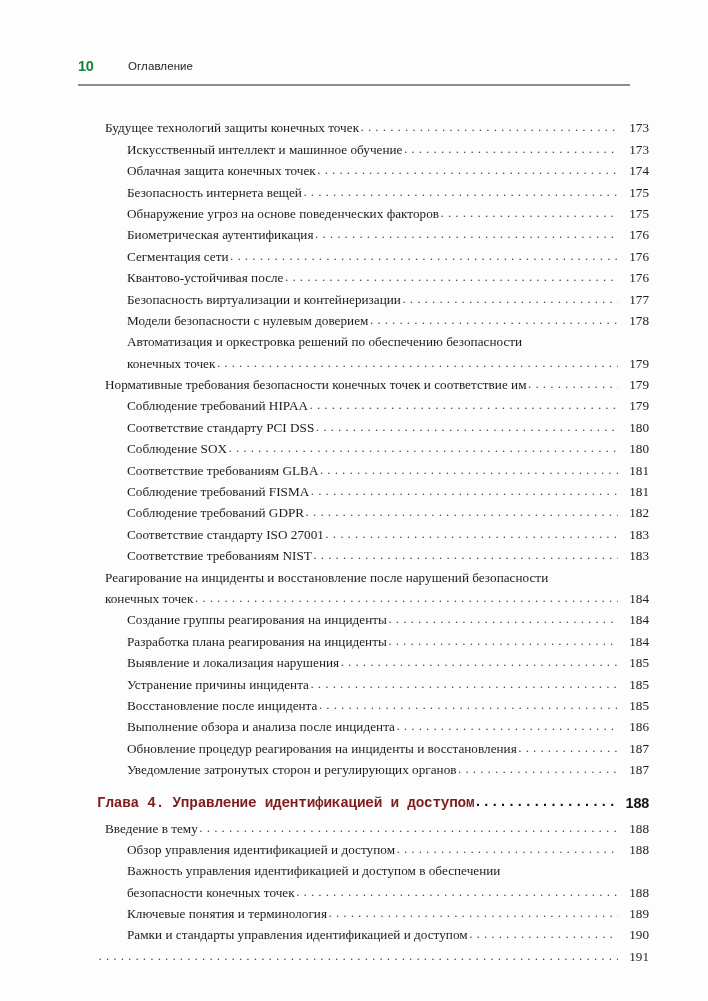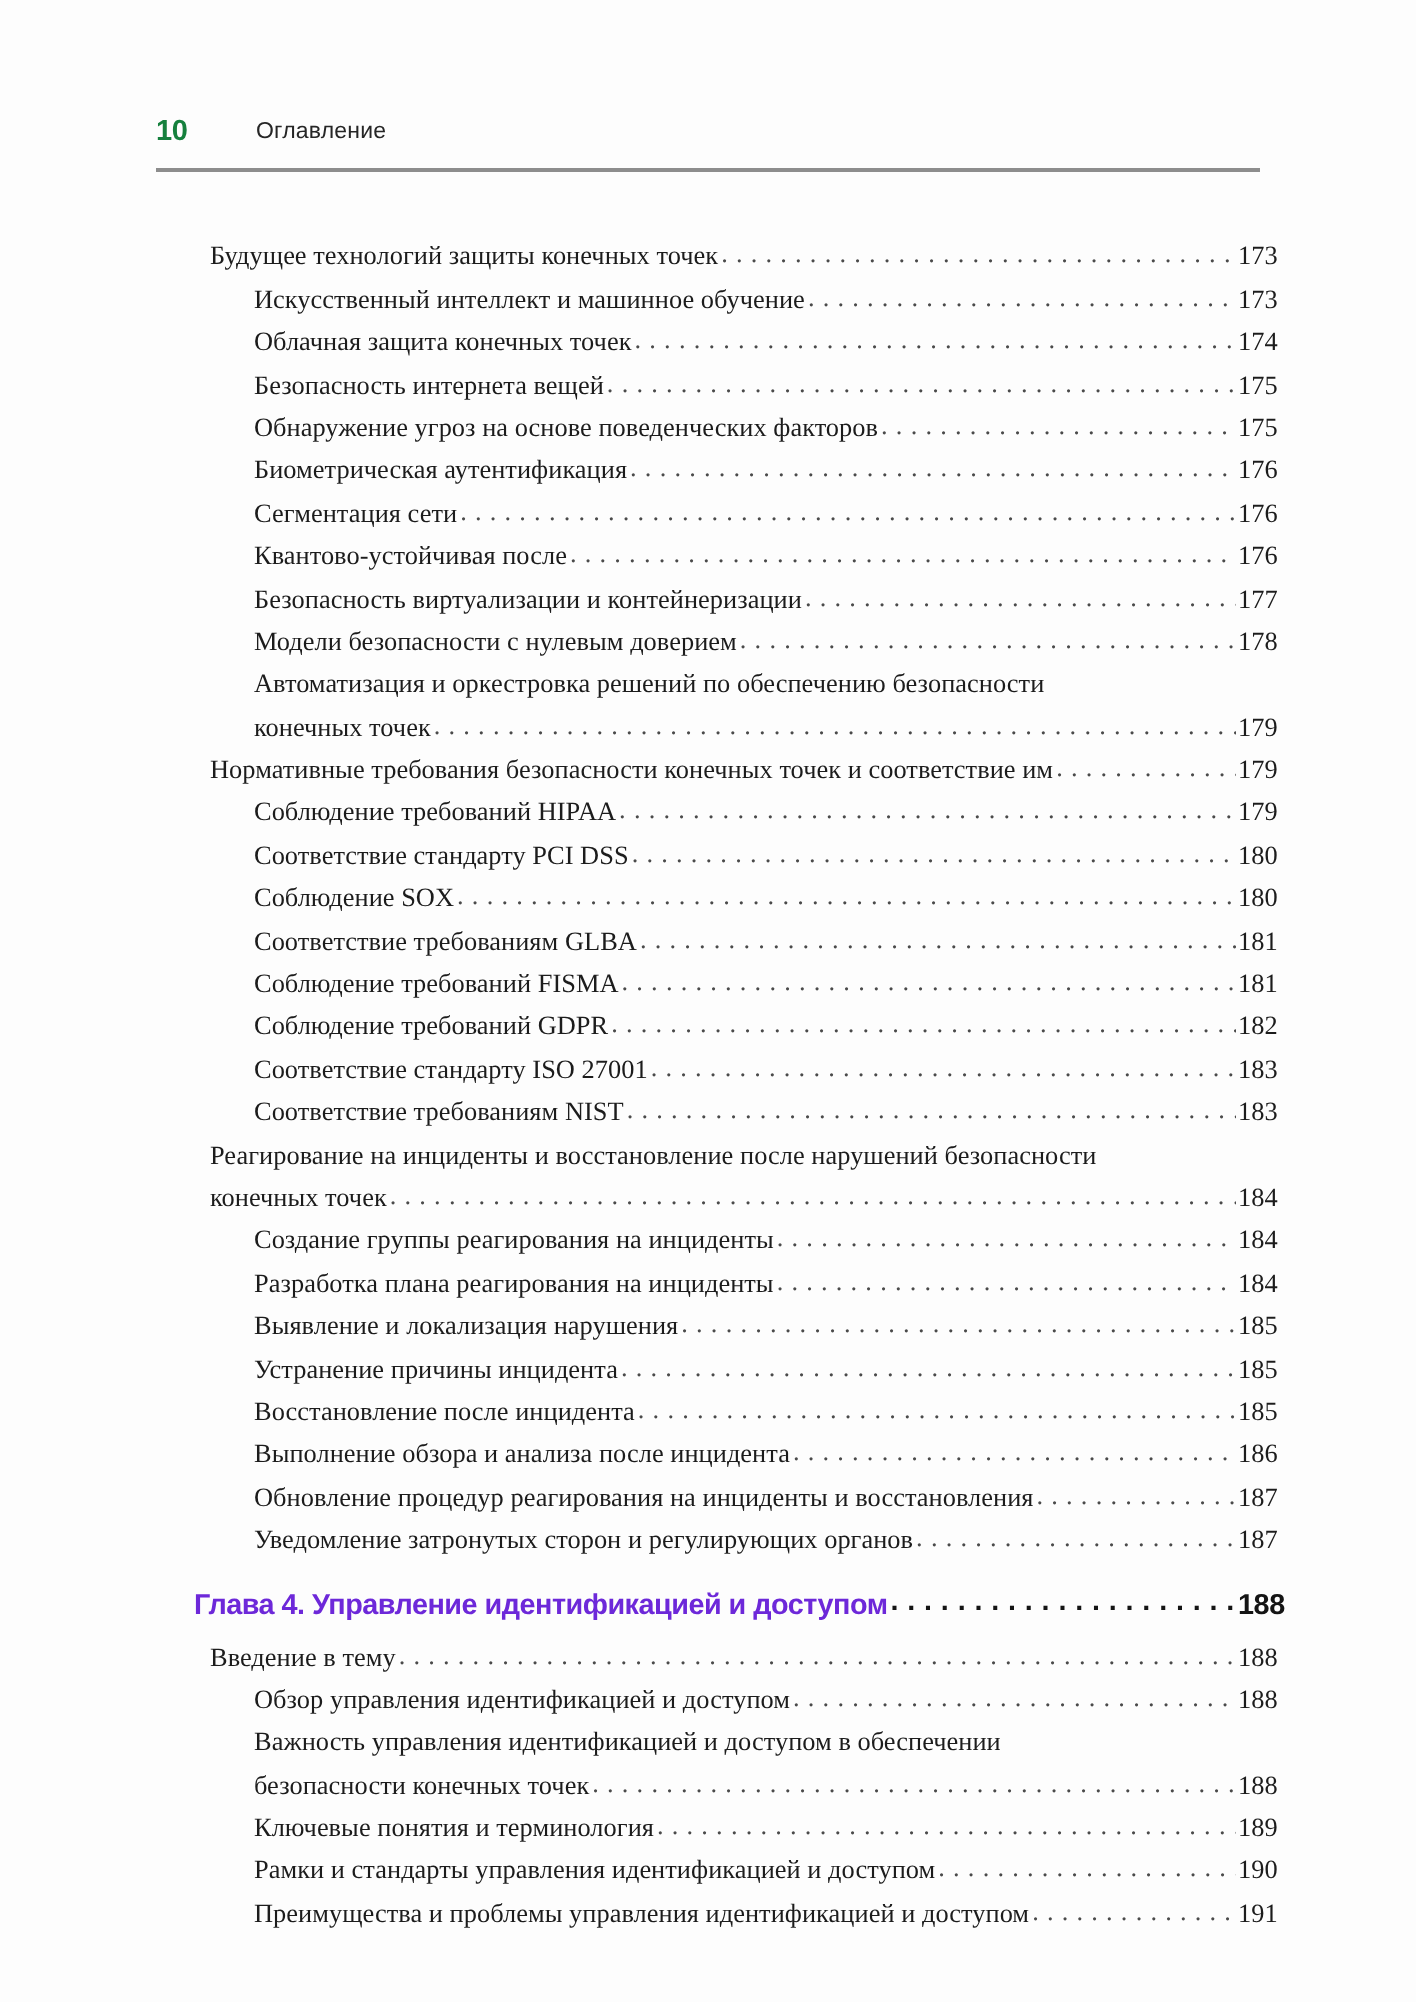--- a/index.html
+++ b/index.html
@@ -88,21 +88,21 @@
     white-space: nowrap;
     font-size: 13.2px;
     line-height: 15px;
     color: #4a4a4a;
     margin: 0 1.5px 1px 1.5px;
     letter-spacing: 0.4px;
   }
   .row .pageno {
     flex: 0 0 auto;
     width: 30px;
-    text-align: left;
+    text-align: right;
     font-size: 13.2px;
     line-height: 15px;
     letter-spacing: 0.02px;
   }
 
   
   .lvl1 .label { margin-left: 8px; }
   .lvl2 .label { margin-left: 30px; }
   .cont .label { margin-left: 8px; }
   .cont2 .label { margin-left: 30px; }
@@ -112,26 +112,26 @@
   .row.nowrapline .pageno { visibility: hidden; }
 
   
   .row.chapter {
     height: 25px;
     margin-top: 10px;
     margin-bottom: 2px;
   }
   .row.chapter .label {
     margin-left: 0;
-    font-family: Liberation Sans, sans-serif;
+    font-family: Liberation Mono, monospace;
     font-weight: bold;
     font-size: 14.4px;
     line-height: 17px;
     letter-spacing: -0.25px;
-    color: #6d28d9;
+    color: #7f1d1d;
   }
   .row.chapter .leader {
     font-family: "Liberation Sans", "DejaVu Sans", sans-serif;
     font-weight: bold;
     font-size: 14.4px;
     line-height: 17px;
     color: #141414;
     letter-spacing: 0.2px;
     margin-bottom: 2px;
   }
@@ -340,19 +340,18 @@
         <span class="label">Ключевые понятия и терминология</span>
         <span class="leader">. . . . . . . . . . . . . . . . . . . . . . . . . . . . . . . . . . . . . . . . . . . . . . . . . . . . . . . . . . . . . . . . . . . . . . . . . . . . . . . . . . . . . . . . . . . . . . . . . . . . . . . . . . . . . . . . . . . . . . . . . . . . . . . . . . . . . . . . . . . . . . . . . . . . . . . . . . . . . . . . . . . . . . . . . . . . . . . . . . . .</span>
         <span class="pageno">189</span>
       </div>
       <div class="row lvl2">
         <span class="label">Рамки и стандарты управления идентификацией и доступом</span>
         <span class="leader">. . . . . . . . . . . . . . . . . . . . . . . . . . . . . . . . . . . . . . . . . . . . . . . . . . . . . . . . . . . . . . . . . . . . . . . . . . . . . . . . . . . . . . . . . . . . . . . . . . . . . . . . . . . . . . . . . . . . . . . . . . . . . . . . . . . . . . . . . . . . . . . . . . . . . . . . . . . . . . . . . . . . . . . . . . . . . . . . . . . .</span>
         <span class="pageno">190</span>
       </div>
       <div class="row lvl2">
-        <span class="label">Преимущества и проблемы управления идентификацией и доступом</span>
         <span class="leader">. . . . . . . . . . . . . . . . . . . . . . . . . . . . . . . . . . . . . . . . . . . . . . . . . . . . . . . . . . . . . . . . . . . . . . . . . . . . . . . . . . . . . . . . . . . . . . . . . . . . . . . . . . . . . . . . . . . . . . . . . . . . . . . . . . . . . . . . . . . . . . . . . . . . . . . . . . . . . . . . . . . . . . . . . . . . . . . . . . . .</span>
         <span class="pageno">191</span>
       </div>
     </div>
 
 </div>
 
 </body></html>

